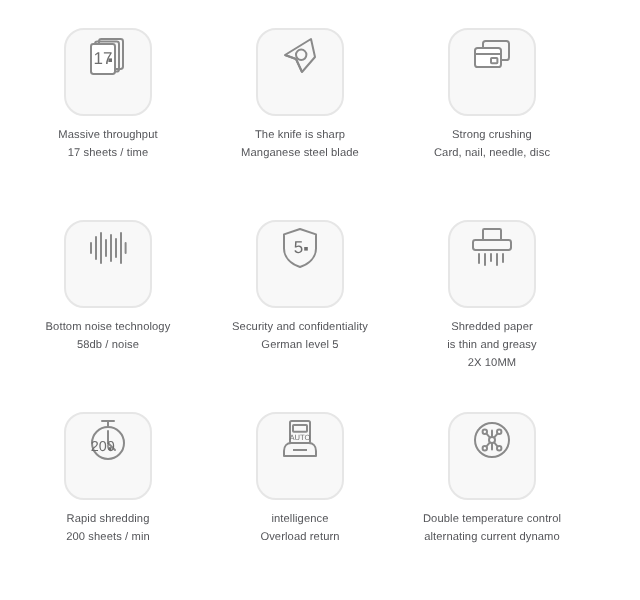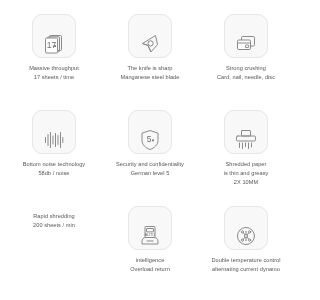--- a/index.html
+++ b/index.html
@@ -33,21 +33,21 @@
     padding-top: 6px;
   }
 
   .icon-tile {
     width: 44px;
     height: 44px;
     border-radius: 10px;
     background: #f8f8f8;
     border: 1px solid #e6e6e6;
     display: flex;
-    align-items: flex-end;
+    align-items: flex-start;
     justify-content: center;
     box-sizing: border-box;
   }
 
   .icon-tile svg {
     display: block;
   }
 
   .caption {
     margin-top: 6px;
@@ -170,20 +170,33 @@
       </span>
     </div>
     <div class="caption">
       <span class="line">Shredded paper</span>
       <span class="line">is thin and greasy</span>
       <span class="line">2X 10MM</span>
     </div>
   </div>
 
   <div class="feature-cell">
+    <div class="icon-tile">
+      <span>
+        <svg width="26" height="26" viewBox="0 0 26 26" fill="none" stroke="#8a8a8a" stroke-width="1" stroke-linecap="round">
+          <circle cx="13" cy="14.5" r="8"></circle>
+          <path d="M13 6.5 V3.5"></path>
+          <path d="M10 3.5 H16"></path>
+          <path d="M13 14.5 L13 8.5"></path>
+          <path d="M13 14.5 L16.5 18"></path>
+          <text x="10.4" y="18.6" font-family="Liberation Sans, sans-serif" font-size="7.2" fill="#6e6e6e" stroke="none" text-anchor="middle">200</text>
+          <rect x="13.3" y="16.6" width="1.4" height="1.4" fill="#6e6e6e" stroke="none"></rect>
+        </svg>
+      </span>
+    </div>
     <div class="caption">
       <span class="line">Rapid shredding</span>
       <span class="line">200 sheets / min</span>
     </div>
   </div>
 
   <div class="feature-cell">
     <div class="icon-tile">
       <span>
         <svg width="26" height="26" viewBox="0 0 26 26" fill="none" stroke="#8a8a8a" stroke-width="1" stroke-linejoin="round">

